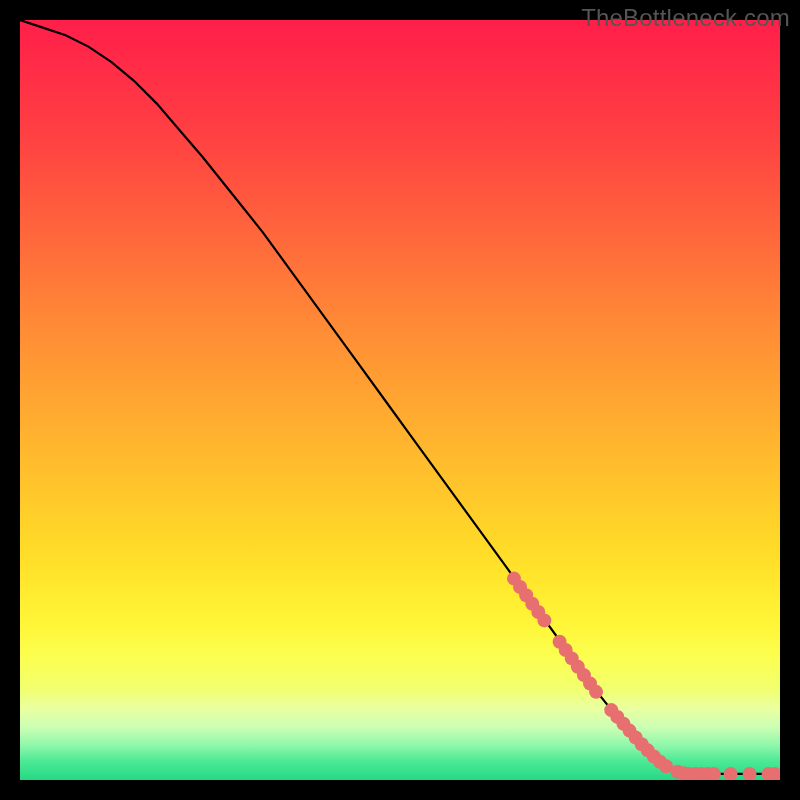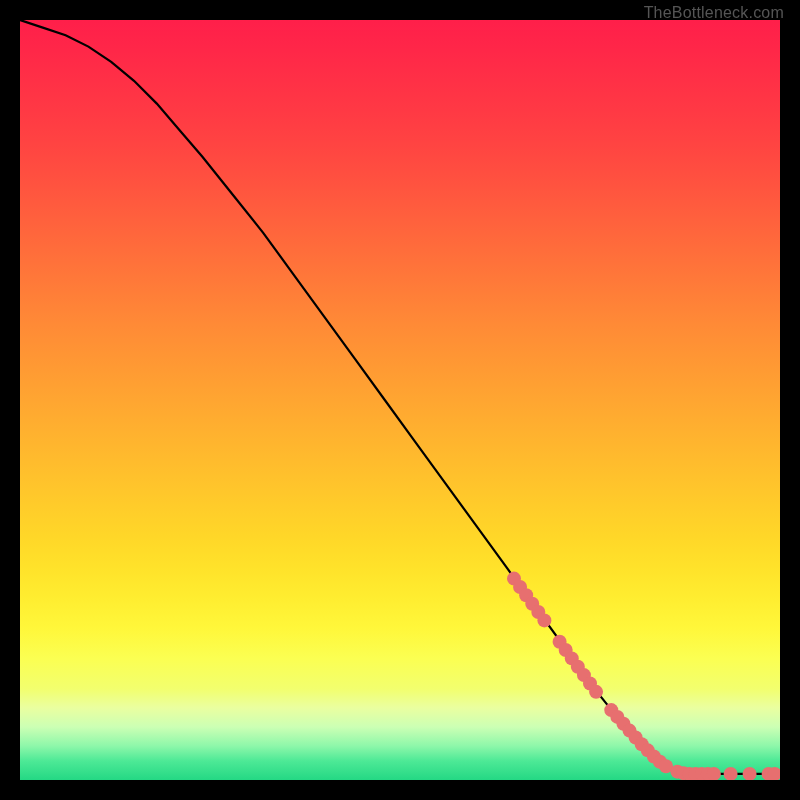--- a/index.html
+++ b/index.html
@@ -20,23 +20,23 @@
   .plot-wrap {
     position: absolute;
     left: 20px;
     top: 20px;
     width: 760px;
     height: 760px;
   }
   .watermark {
     position: absolute;
     top: 4px;
-    right: 16px;
+    right: 10px;
     color: #555;
-    font-size: 16px;
+    font-size: 24px;
     font-weight: 500;
     letter-spacing: 0.2px;
     z-index: 10;
   }
   svg { display: block; }
 </style>
 </head>
 <body>
 
 <div class="stage">

